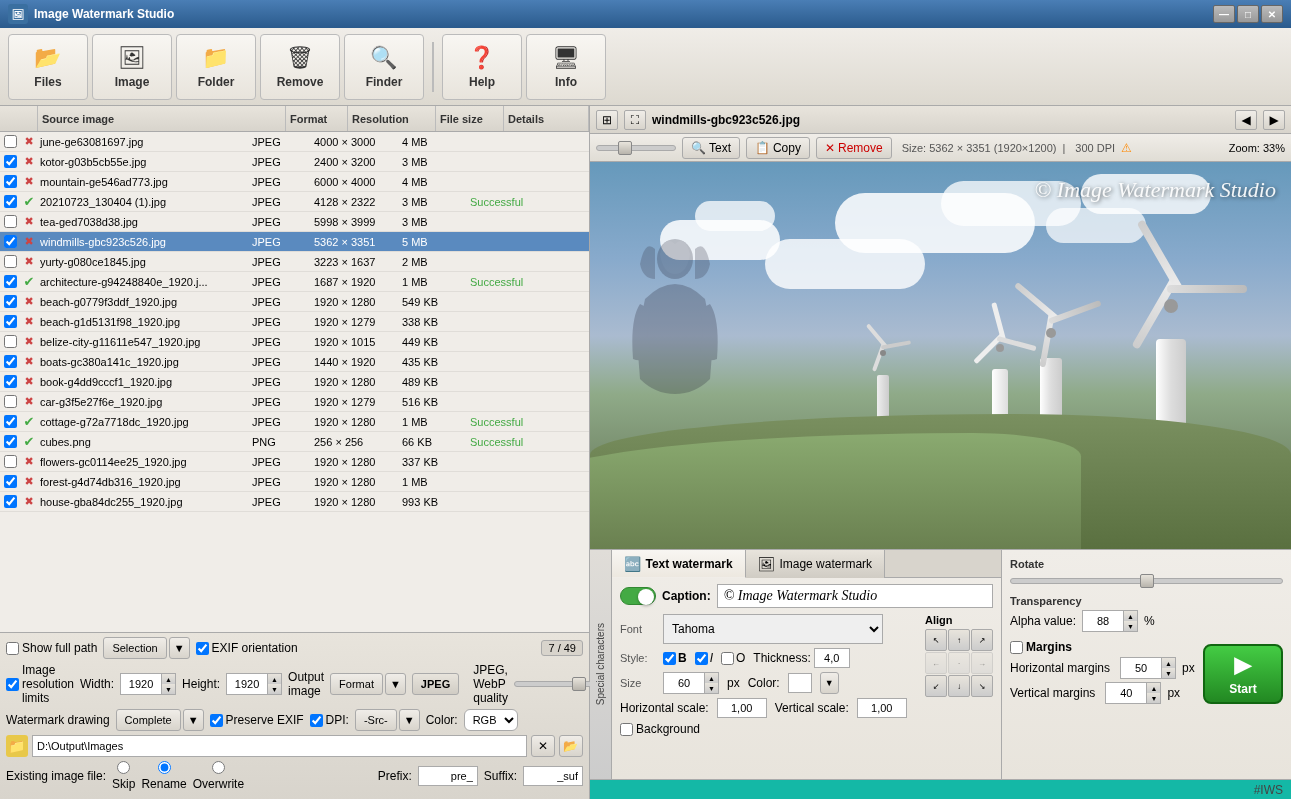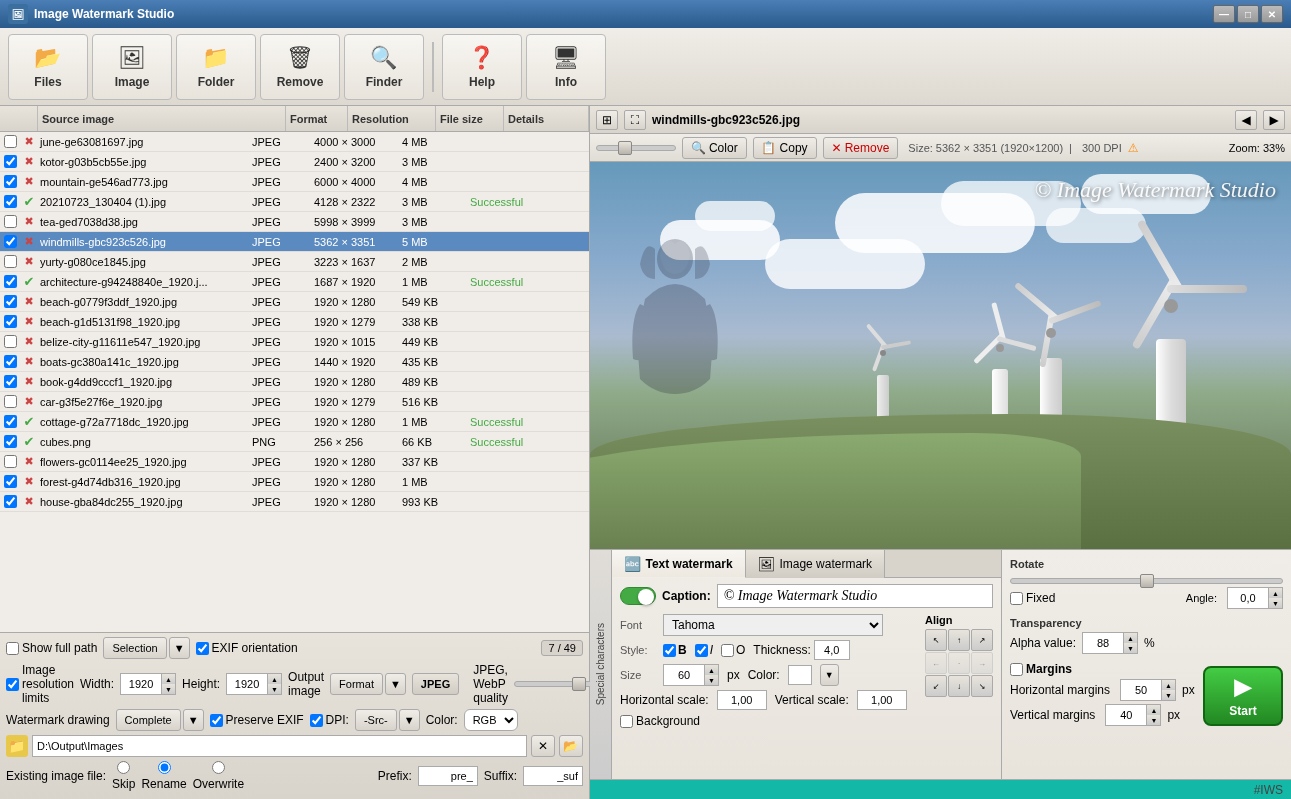--- a/index.html
+++ b/index.html
@@ -270,21 +270,21 @@
     
     .caption-row { display: flex; align-items: center; gap: 6px; margin-bottom: 6px; }
     .toggle-switch { width: 36px; height: 18px; background: #44aa44; border-radius: 9px; position: relative; cursor: pointer; border: 1px solid #338833; }
     .toggle-knob { width: 16px; height: 16px; background: white; border-radius: 50%; position: absolute; right: 1px; top: 1px; box-shadow: 0 1px 3px rgba(0,0,0,0.3); }
     .caption-label { font-size: 12px; font-weight: bold; }
     .caption-input { flex: 1; height: 24px; border: 1px solid #aaa; padding: 0 6px; font-size: 12px; background: white; font-family: 'Palatino Linotype', serif; font-style: italic; }
 
     
     .settings-row { display: flex; align-items: center; gap: 8px; margin-bottom: 4px; }
     .settings-label { font-size: 11px; color: #555; min-width: 35px; }
-    .font-select { width: 220px; height: 22px; border: 1px solid #aaa; font-size: 12px; padding: 0 4px; }
+    .font-select { width: 220px; height: 30px; border: 1px solid #aaa; font-size: 12px; padding: 0 4px; }
     .style-check { display: flex; align-items: center; gap: 2px; font-size: 11px; }
     .thickness-box { display: flex; align-items: center; gap: 3px; font-size: 11px; }
     .num-input { width: 36px; height: 20px; border: 1px solid #aaa; text-align: center; font-size: 11px; }
     .color-swatch { width: 24px; height: 20px; background: white; border: 1px solid #aaa; cursor: pointer; }
 
     
     .align-panel {
       margin-left: 8px;
       display: flex;
       flex-direction: column;
@@ -763,21 +763,21 @@
       <div class="preview-nav-btn">⛶</div>
       <span class="preview-filename">windmills-gbc923c526.jpg</span>
       <div class="preview-nav-btn">◀</div>
       <div class="preview-nav-btn">▶</div>
     </div>
 
     <div class="preview-toolbar">
       <input type="range" min="0" max="100" value="33" class="zoom-slider" style="">
       <button class="preview-btn">
         <span>🔍</span>
-        <span>Color</span>
+        <span>Text</span>
       </button>
       <button class="preview-btn">
         <span>📋</span>
         <span>Copy</span>
       </button>
       <button class="preview-btn remove-btn">
         <span style="color:#cc0000;">✕</span>
         <span>Remove</span>
       </button>
       <span class="size-info">Size: 5362 × 3351 (1920×1200)</span>
@@ -961,34 +961,20 @@
 
           </div>
         </div>
       </div>
 
       <div class="right-settings">
 
         <div>
           <div class="settings-section-label">Rotate</div>
           <input type="range" min="-180" max="180" value="0" style="width: 100%;">
-          <div class="fixed-row">
-            <label class="check-label">
-              <input type="checkbox" style="">
-              <span>Fixed</span>
-            </label>
-            <span style="margin-left:auto;font-size:11px;">Angle:</span>
-            <div class="spinner-box" style="margin-left:4px;">
-              <input class="spinner-input" value="0,0" style="">
-              <div class="spinner-arrows">
-                <div class="spinner-arrow">▲</div>
-                <div class="spinner-arrow">▼</div>
-              </div>
-            </div>
-          </div>
         </div>
 
         <div>
           <div class="settings-section-label">Transparency</div>
           <div class="transparency-row">
             <span>Alpha value:</span>
             <div class="spinner-box">
               <input class="spinner-input" value="88" style="">
               <div class="spinner-arrows">
                 <div class="spinner-arrow">▲</div>

